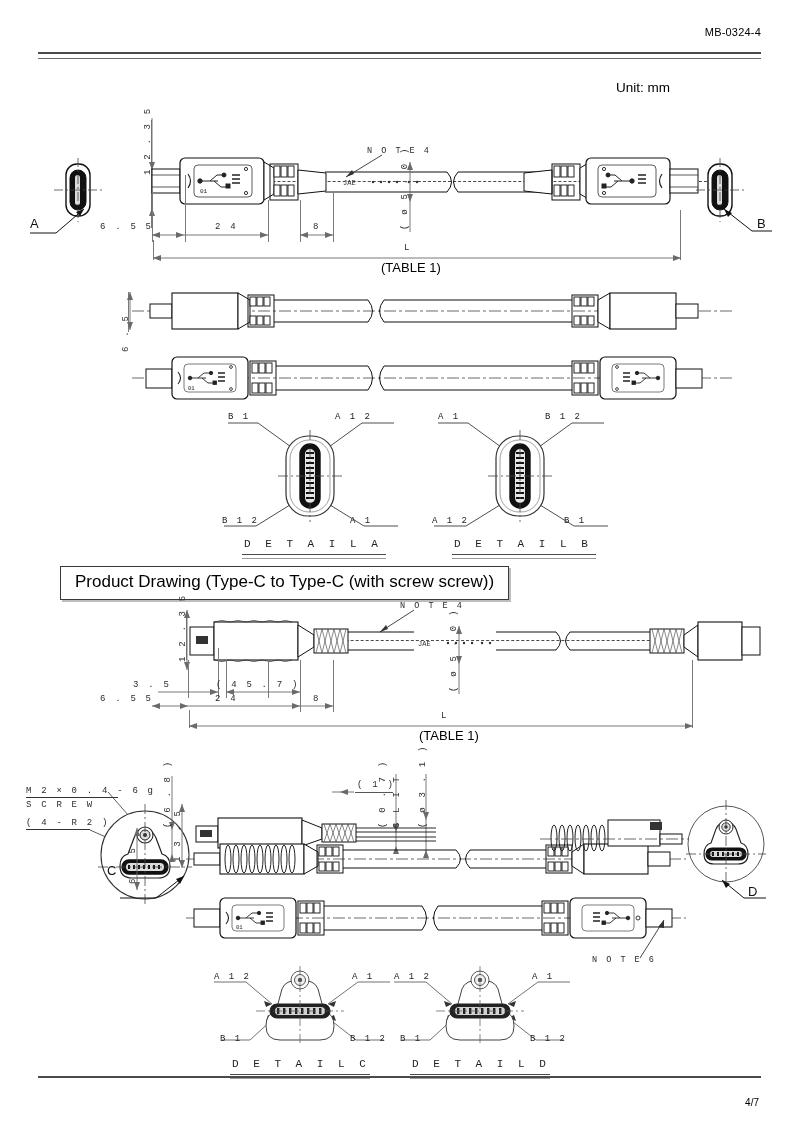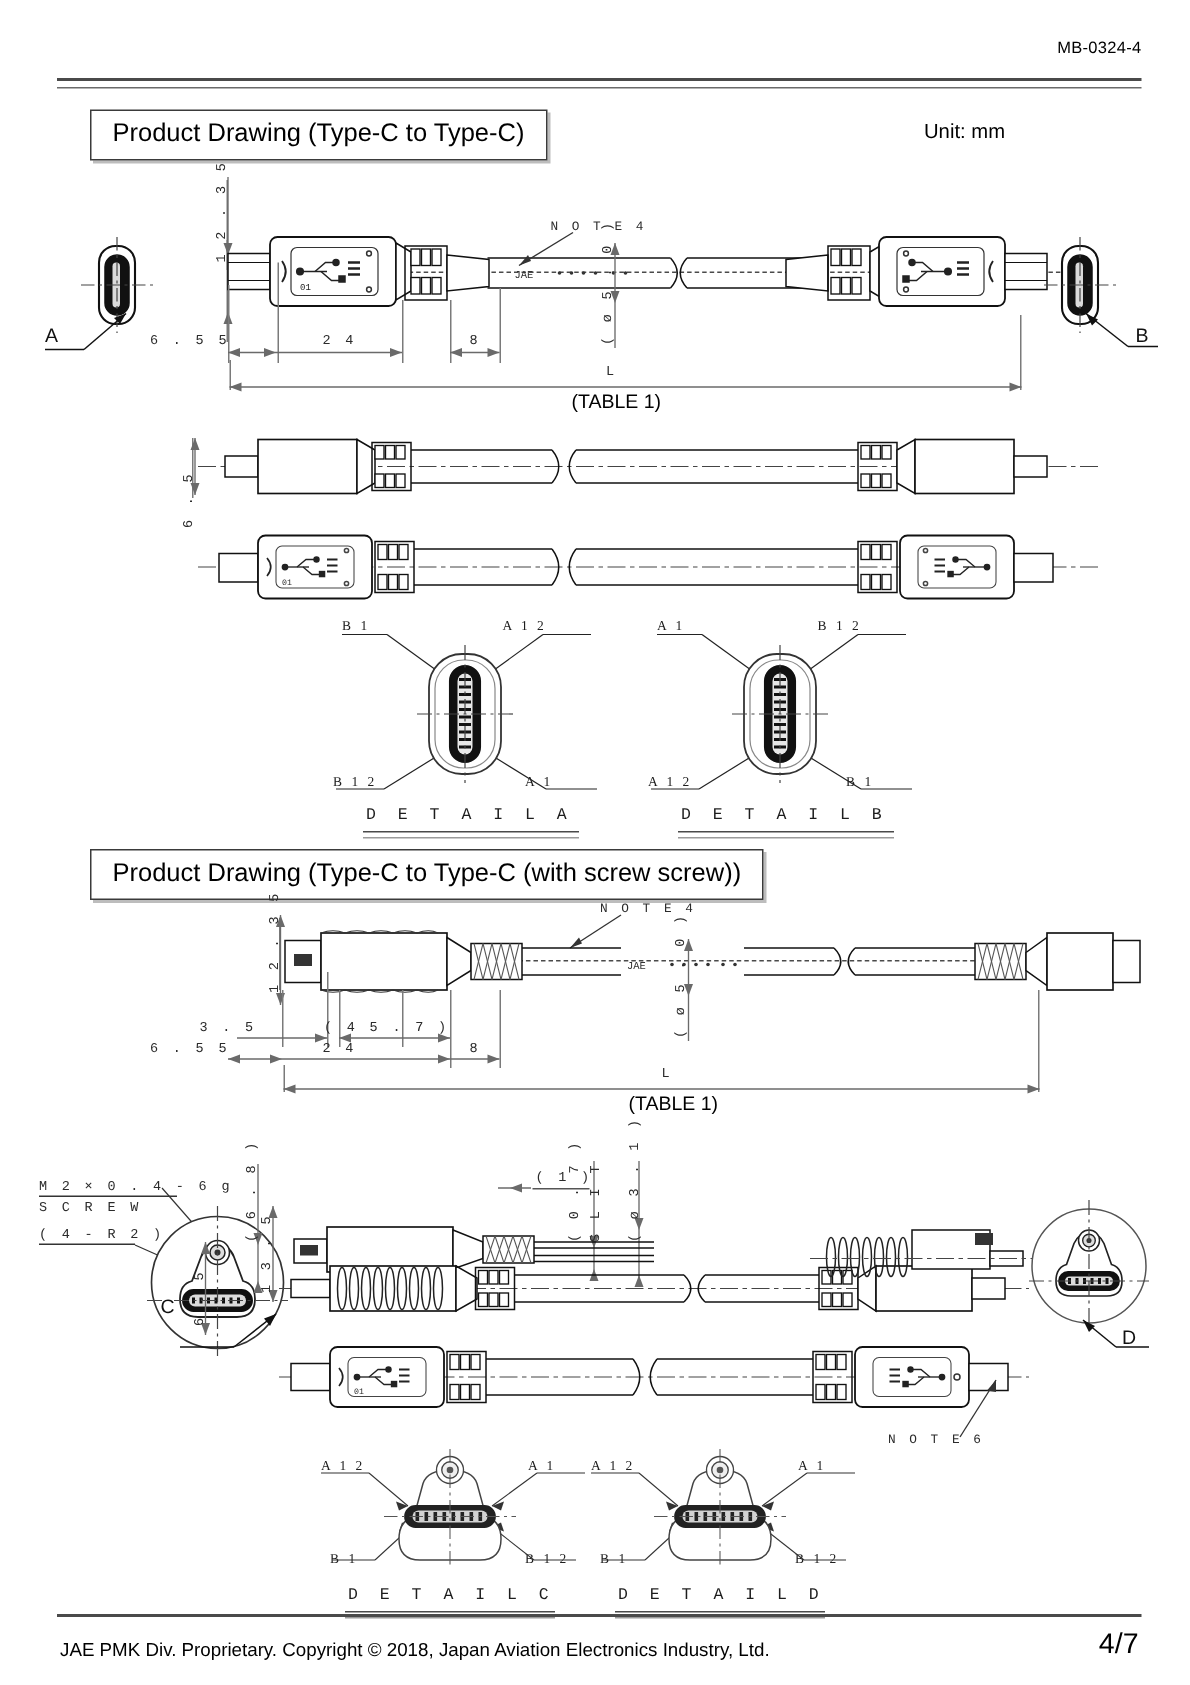--- a/index.html
+++ b/index.html
@@ -16,31 +16,31 @@
             border-top:2px solid #4a4a4a;border-bottom:1px solid #6a6a6a;}
 
   .section-title{position:absolute;border:1.6px solid #3a3a3a;background:#fff;
                  font-size:17px;padding:5px 14px 7px 14px;box-shadow:2px 2px 0 #bdbdbd;}
   .unit-label{position:absolute;font-size:13.5px;}
 
   
   .ftr-rule{position:absolute;left:38px;right:32px;bottom:42px;height:3px;
             border-top:2px solid #4a4a4a;}
   .ftr-text{position:absolute;left:40px;bottom:16px;font-size:12.5px;}
-  .ftr-page{position:absolute;right:34px;bottom:15px;font-size:19px;}
+  .ftr-page{position:absolute;right:34px;bottom:15px;font-size:10px;}
 
   
   .dim{position:absolute;font-family:"Liberation Mono",monospace;font-size:9px;
        letter-spacing:2.2px;color:#2b2b2b;white-space:nowrap;}
   .dim.v{transform-origin:0 0;transform:rotate(-90deg);}
   .note{position:absolute;font-family:"Liberation Mono",monospace;font-size:8.5px;
         letter-spacing:2px;color:#2b2b2b;white-space:nowrap;}
   .balloon{position:absolute;font-family:"Liberation Sans",sans-serif;font-size:13px;
            color:#111;}
-  .pin{position:absolute;font-family:Liberation Serif, serif;font-size:9px;
+  .pin{position:absolute;font-family:Liberation Mono, monospace;font-size:9px;
        letter-spacing:2px;color:#1d1d1d;white-space:nowrap;text-align:right;}
   .detail-cap{position:absolute;font-family:"Liberation Mono",monospace;font-size:11px;
               letter-spacing:4px;color:#1d1d1d;white-space:nowrap;}
   .detail-underline{position:absolute;height:3px;border-top:1.6px solid #4a4a4a;
                     border-bottom:1.6px solid #9a9a9a;}
   .tablecap{position:absolute;font-size:13px;text-align:right;}
 
   
   .ln{position:absolute;background:#1a1a1a;}
   .ln.h{height:1px;}
@@ -49,21 +49,20 @@
   svg{display:block;overflow:visible;}
 </style>
 </head>
 <body>
 
 <div class="page">
 
   <div class="doc-code">MB-0324-4</div>
   <div class="hdr-rule"></div>
 
-  <div class="section-title" style="left:60px;top:73px;">Product Drawing (Type-C to Type-C)</div>
   <div class="unit-label" style="left:616px;top:80px;text-align:right;">Unit: mm</div>
 
   <div class="abs" style="left:0;top:0;width:793px;height:560px;">
 
     <svg class="abs" style="left:58px;top:160px;" width="44" height="62">
       <rect x="8" y="4" width="24" height="52" rx="11" ry="11" fill="#fff" stroke="#111" stroke-width="1.4"></rect>
       <rect x="12" y="10" width="16" height="40" rx="8" ry="8" fill="#111" stroke="#111" stroke-width="1"></rect>
       <rect x="17" y="15" width="5" height="30" rx="2.5" fill="#fff" opacity="0.85"></rect>
       <line x1="20" y1="-2" x2="20" y2="62" stroke="#444" stroke-width="0.8" stroke-dasharray="9,3,2,3"></line>
       <line x1="-4" y1="30" x2="44" y2="30" stroke="#444" stroke-width="0.8" stroke-dasharray="9,3,2,3"></line>
@@ -891,16 +890,15 @@
         </g>
         <line x1="90" y1="4" x2="90" y2="84" stroke="#555" stroke-width="0.7" stroke-dasharray="9,3,2,3"></line>
         <line x1="46" y1="49" x2="134" y2="49" stroke="#555" stroke-width="0.7" stroke-dasharray="9,3,2,3"></line>
       </svg>
       <div class="detail-cap" style="left:22px;top:96px;">D E T A I L   D</div>
       <div class="detail-underline" style="left:20px;top:112px;width:140px;"></div>
     </div>
   </div>
 
   <div class="ftr-rule"></div>
-  <div class="ftr-text">JAE PMK Div. Proprietary. Copyright ©  2018, Japan Aviation Electronics Industry, Ltd.</div>
   <div class="ftr-page">4/7</div>
 
 </div>
 
 </body></html>

